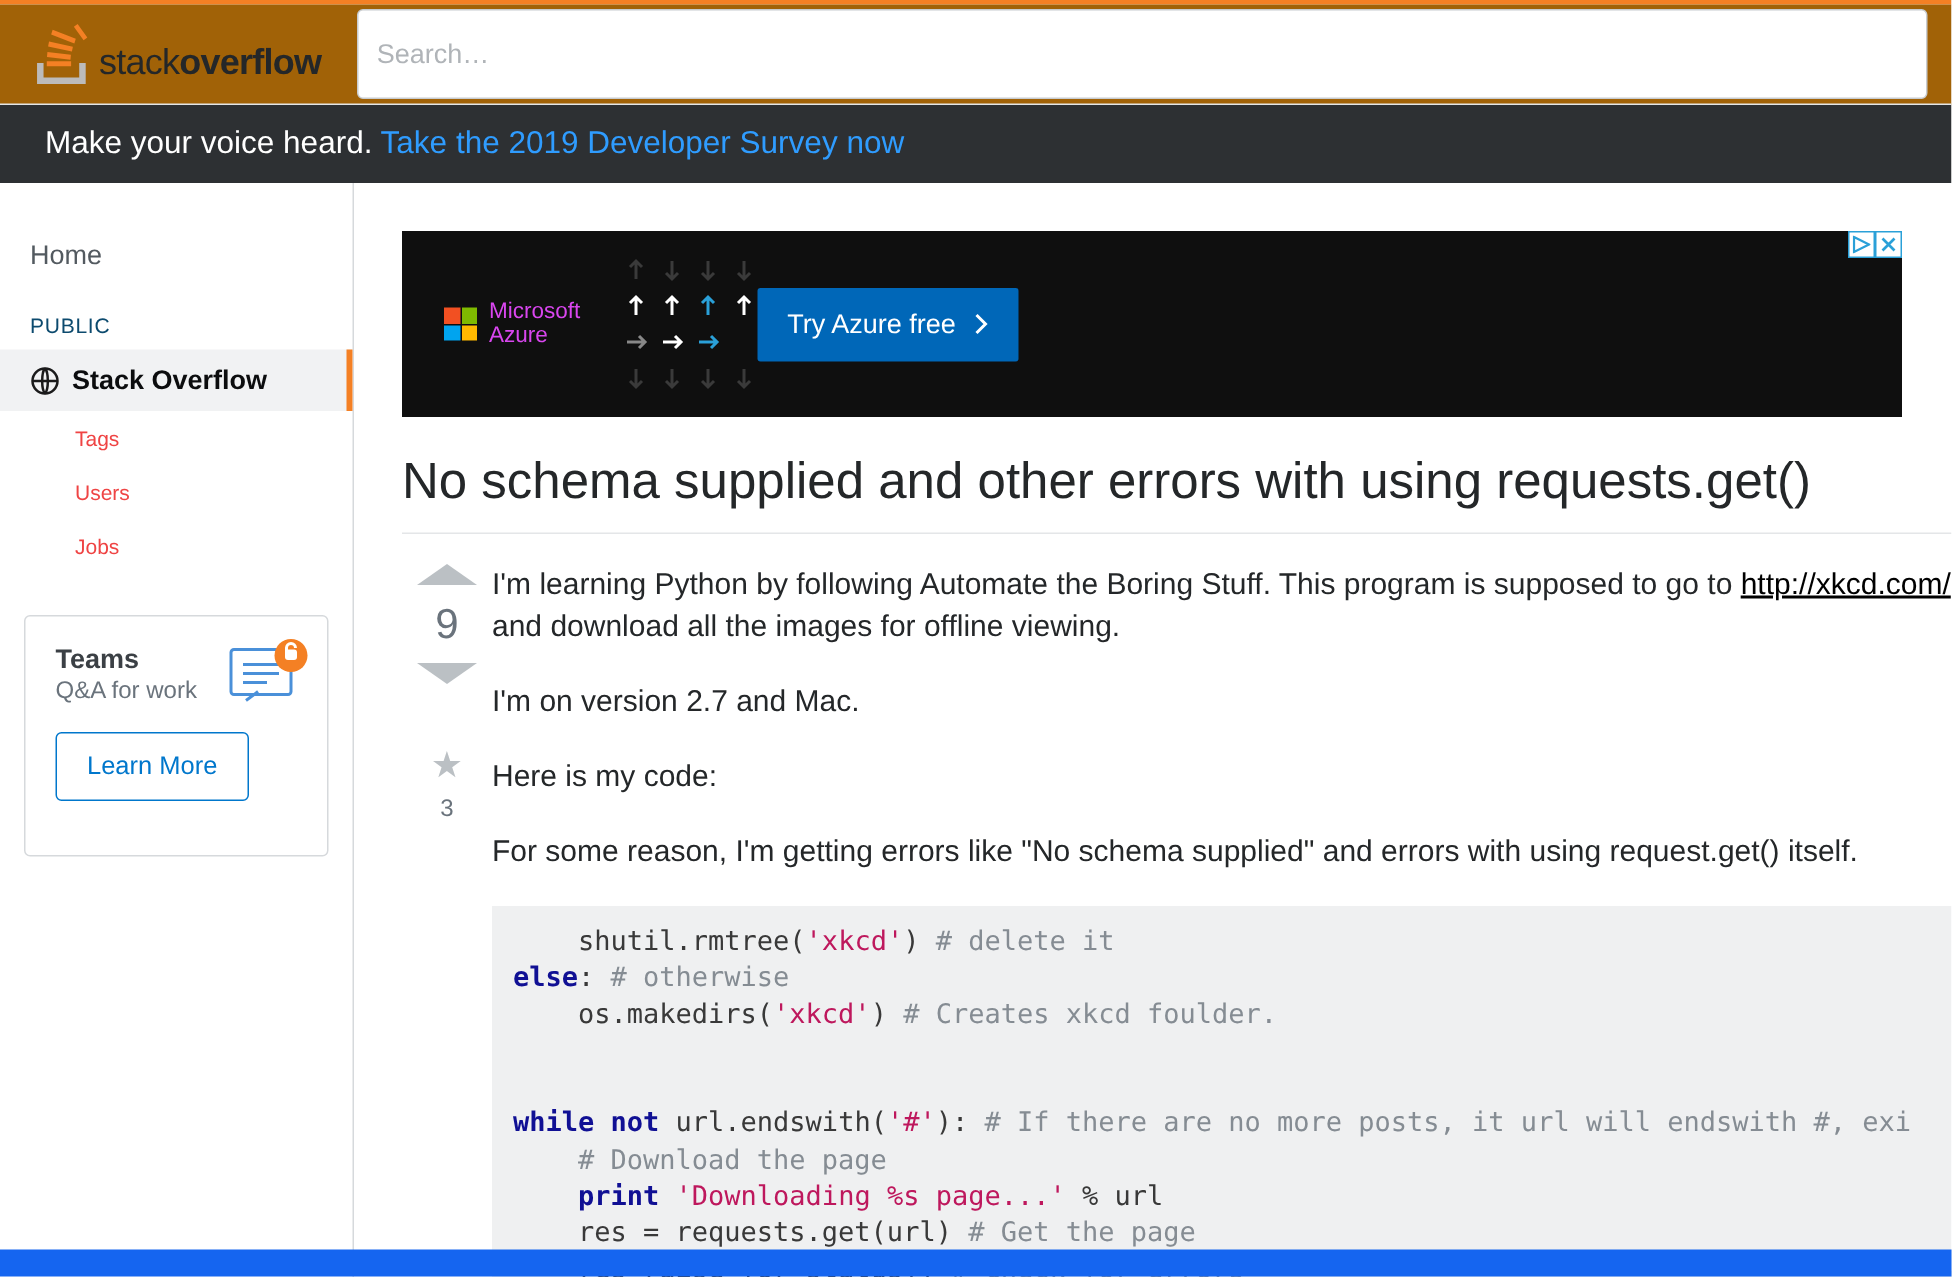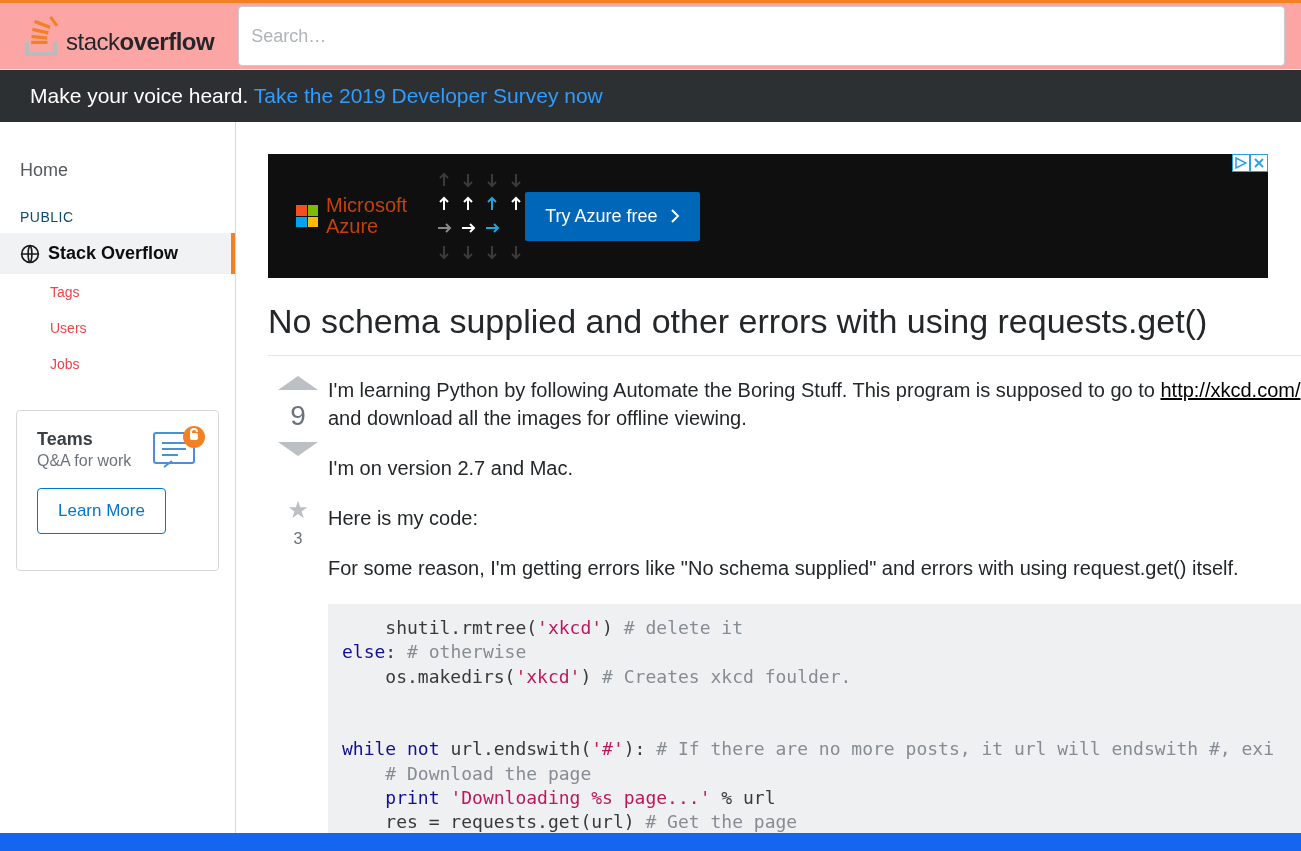--- a/index.html
+++ b/index.html
@@ -1,18 +1,18 @@
 <!DOCTYPE html>
 <html><head>
 <meta charset="utf-8">
 <style>
   * { box-sizing: border-box; margin: 0; padding: 0; }
   body { font-family: Arial, Helvetica, sans-serif; font-size: 15px; color: #242729; background: #fff; }
   .top-orange { height: 3px; background: #f48024; }
-  .header { background: #fca5a5; border-bottom: 1px solid #e4e6e8; height: 67px; display: flex; align-items: center; padding: 0 16px; }
+  .header { background: #a16207; border-bottom: 1px solid #e4e6e8; height: 67px; display: flex; align-items: center; padding: 0 16px; }
   .logo-wrap { display: flex; align-items: flex-end; gap: 6px; padding: 0 8px 0 8px; }
   .logo-svg { width: 36px; height: 40px; }
   .logo-text { font-size: 24px; letter-spacing: -0.5px; }
   .logo-text .b { font-weight: bold; }
   .search-wrap { flex: 1; margin-left: 16px; }
   .search-input { width: 100%; height: 60px; border: 1px solid #c8ccd0; border-radius: 4px; padding: 0 12px; font-size: 18px; color: #333; }
   .search-input::placeholder { color: #b0b4b8; }
   .banner { background: #2d3033; color: #fff; padding: 14px 30px; font-size: 21px; }
   .banner a { color: #2f9cff; text-decoration: none; }
   .layout { display: flex; }
@@ -28,42 +28,42 @@
   .teams-card .tc-btn { display: inline-block; margin-top: 18px; border: 1px solid #0077cc; color: #0077cc; padding: 12px 20px; border-radius: 4px; font-size: 17px; text-decoration: none;}
   .tc-icon { position: absolute; top: 12px; right: 12px; width: 54px; height: 54px; }
   .main { flex: 1; padding: 32px 0 0 32px; min-width: 0; }
   .ad-box { width: 1000px; max-width: 100%; height: 124px; background: #0f0f0f; color: #fff; display: flex; align-items: center; position: relative; overflow: hidden; }
   .ad-badge { position: absolute; top: 0; right: 0; display:flex; }
   .ad-badge-item{ width: 18px; height: 18px; border: 1px solid #2aa0d8; background: #fff; display:flex; align-items:center; justify-content:center; }
   .ad-badge-item svg{ width:12px; height:12px;}
   .ad-ms { display:flex; align-items:center; gap: 8px; margin-left: 28px; }
   .ms-logo { width:22px; height:22px; display:grid; grid-template-columns: 1fr 1fr; grid-template-rows: 1fr 1fr; gap:1px;}
   .ms-logo div:nth-child(1){background:#f25022;} .ms-logo div:nth-child(2){background:#7fba00;} .ms-logo div:nth-child(3){background:#00a4ef;} .ms-logo div:nth-child(4){background:#ffb900;}
-  .ms-txt { color:#c2410c; font-size:20px; line-height:1.05;}
+  .ms-txt { color:#d946ef; font-size:15px; line-height:1.05;}
   .ad-arrows { margin-left: 28px; display:flex; flex-direction:column; gap:6px;}
   .arrow-row{ display:flex; gap:6px;}
   .arw{ width:18px; height:18px; display:flex; align-items:center; justify-content:center;}
   .arw svg{width:16px;height:16px;}
   .ad-text { flex:1; margin-left: 40px; font-size: 22px; font-weight:400; line-height:1.3;}
   .ad-btn { background:#0067b8; color:#fff; padding: 14px 20px; border-radius:2px; font-size:18px; margin-right: 28px; display:flex; align-items:center; gap:12px; text-decoration:none;}
   .ad-btn svg{width:10px;height:14px;}
   .qtitle { font-size: 34px; color: #242729; font-weight: 400; margin-top: 24px; border-bottom: 1px solid #e4e6e8; padding-bottom: 14px; white-space: nowrap; }
   .qbody { display:flex; margin-top: 20px; }
   .votecol { width: 60px; display:flex; flex-direction:column; align-items:center; gap: 10px; flex-shrink:0;}
   .vote-arrow-up, .vote-arrow-down { width:0; height:0; border-left: 20px solid transparent; border-right: 20px solid transparent; cursor:pointer;}
   .vote-arrow-up{ border-bottom: 14px solid #bbc0c4; }
   .vote-arrow-down{ border-top: 14px solid #bbc0c4; }
   .vote-score { font-size: 28px; color: #6a737c; }
   .star-icon { color:#bbc0c4; font-size: 24px; }
   .fav-count { color:#6a737c; font-size: 16px; margin-top: -4px;}
   .postcol { flex:1; min-width:0; }
   .postcol p { font-size: 20px; line-height: 1.4; margin-bottom: 22px; }
   .postcol a { color: #000000; text-decoration: underline;}
   pre.code { background:#eff0f1; padding: 12px 14px; font-family: "Menlo","Consolas",monospace; font-size: 18px; line-height: 1.35; overflow-x:hidden; white-space: pre; color:#393939;}
-  .code .kw{ color:#101094; font-weight:normal;}
+  .code .kw{ color:#101094; font-weight:bold;}
   .code .str{ color:#be185d;text-align:center;}
   .code .cmt{ color:#858c93;}
   .footer-bar { position:fixed; bottom:0; left:0; right:0; height:18px; background:#1565f0;}
 </style>
 </head>
 <body>
 
 <div class="top-orange"></div>
 
 <div class="header">

